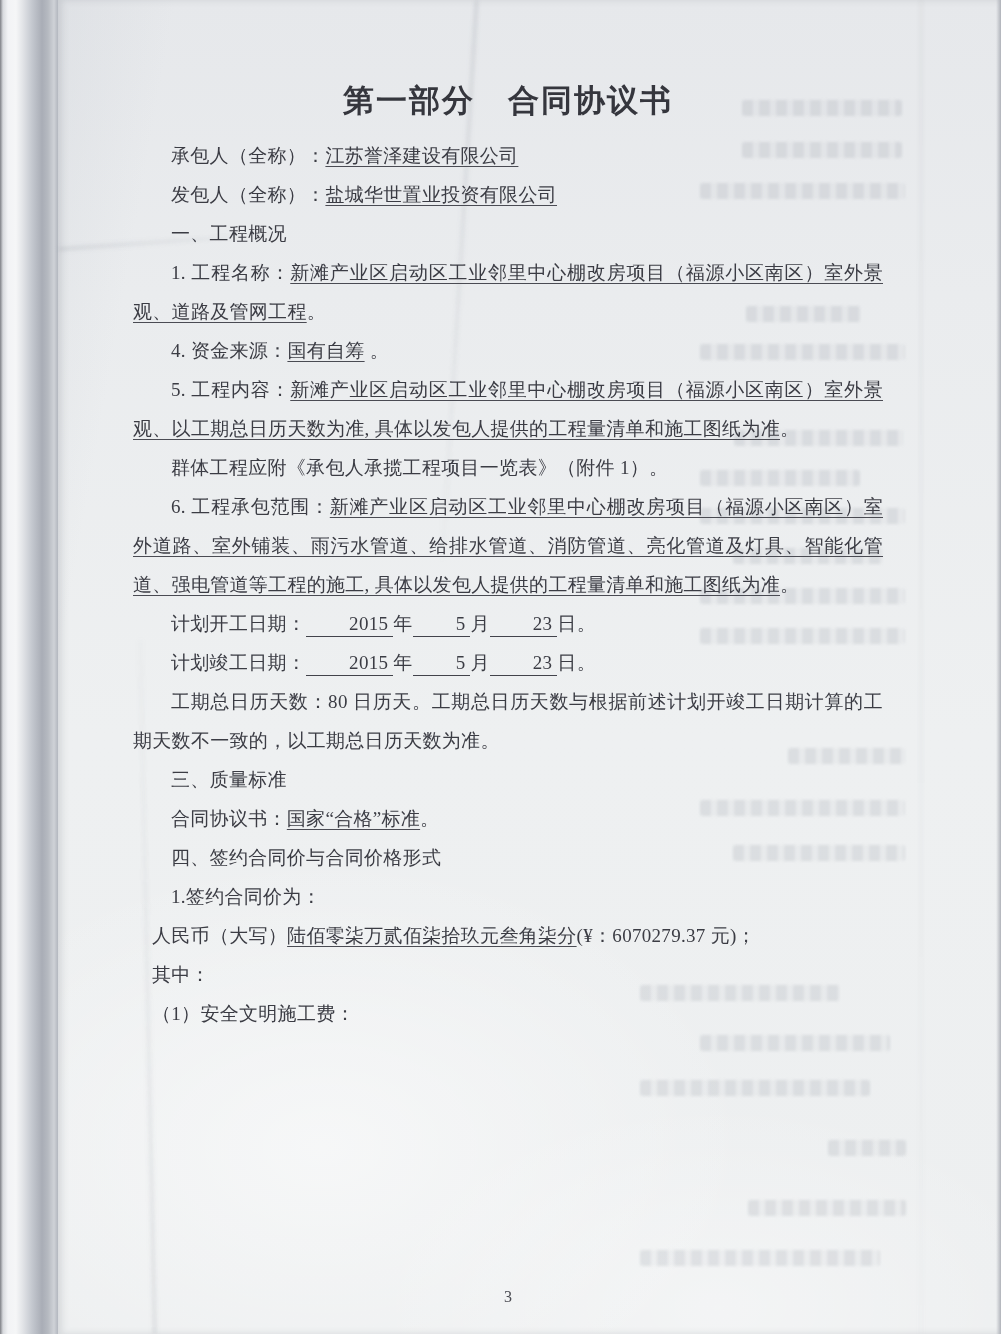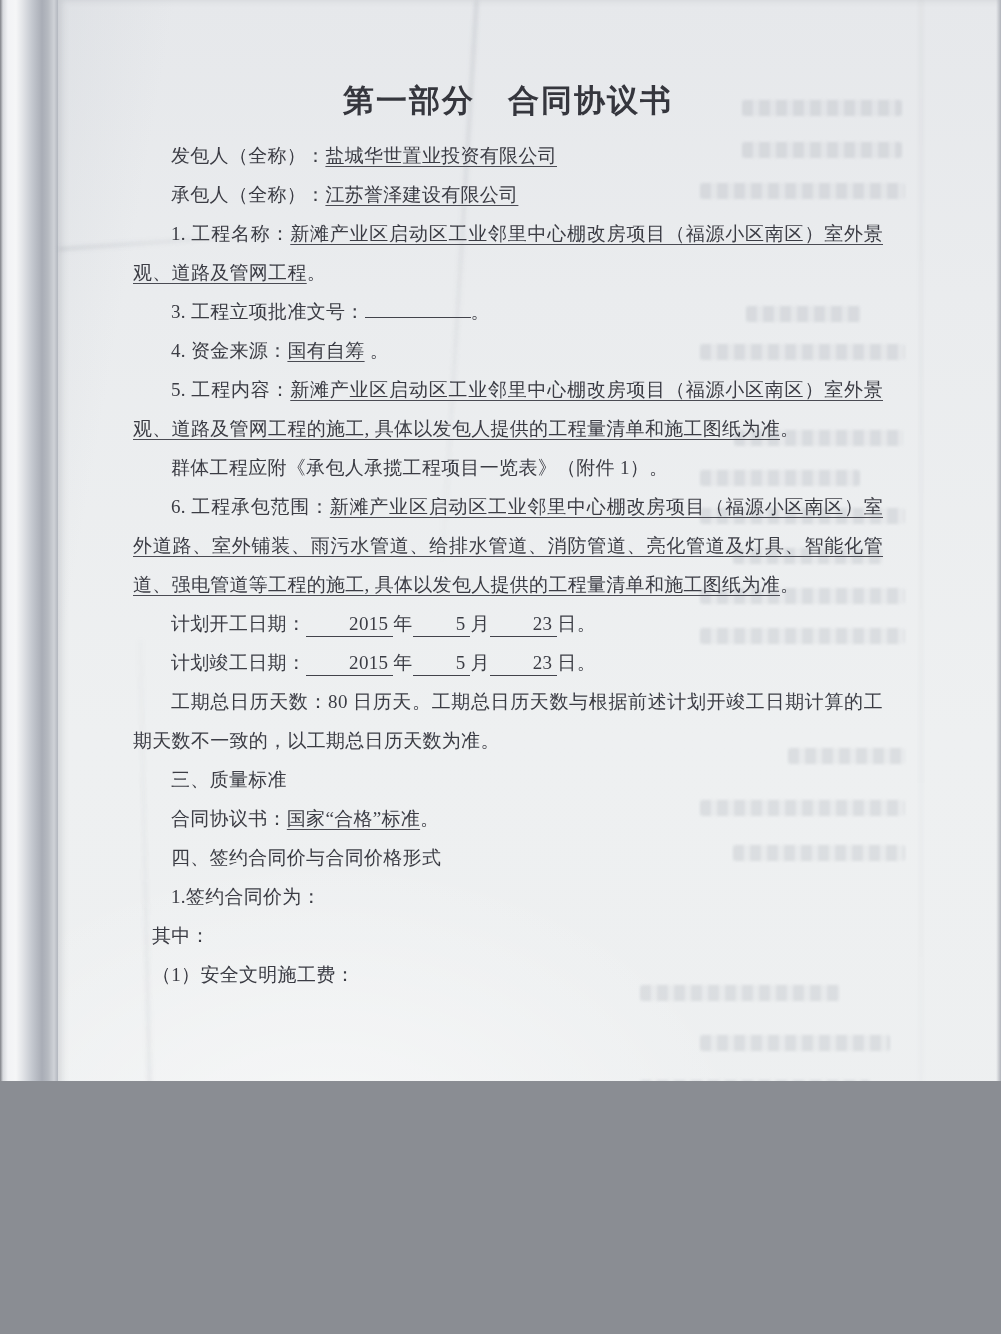--- a/index.html
+++ b/index.html
@@ -2,21 +2,21 @@
 <html><head>
 <meta charset="utf-8">
 <style>
   html,body{margin:0;padding:0;}
   body{
     font-family:"Liberation Serif","DejaVu Serif",serif;
     background:#8a8d93;
   }
   .screen{
     position:relative;
-    width:1001px;height:1081px;
+    width:1001px;height:1334px;
     overflow:hidden;
     background:linear-gradient(90deg,
       #7d7f85 0px,#d8dade 3px,#f2f3f5 8px,#f5f6f7 16px,
       #e4e6e9 22px,#c4c8cf 32px,#a9adb6 42px,#b6bac1 48px,#cfd2d7 54px,#b3b7bf 58px);
   }
   .paper{
     position:absolute;left:58px;top:0;width:943px;height:1334px;
     background:
       radial-gradient(ellipse 620px 420px at 28% 86%, rgba(255,255,255,0.5), rgba(255,255,255,0) 70%),
       radial-gradient(ellipse 500px 300px at 70% 98%, rgba(255,255,255,0.35), rgba(255,255,255,0) 70%),
@@ -112,54 +112,55 @@
 
     <div class="crease v1"></div>
     <div class="crease v2"></div>
     <div class="crease h1"></div>
     <div class="crease v3"></div>
 
     <h1 class="title">第一部分　合同协议书</h1>
 
     <div class="doc">
 
+      <p><span>承包人（全称）：</span><span class="u">江苏誉泽建设有限公司</span></p>
+
       <p><span>发包人（全称）：</span><span class="u">盐城华世置业投资有限公司</span></p>
 
-      <p><span>承包人（全称）：</span><span class="u">江苏誉泽建设有限公司</span></p>
 
-
+      <p>一、工程概况</p>
 
       <p><span>1. 工程名称：</span><span class="u">新滩产业区启动区工业邻里中心棚改房项目（福源小区南区）室外景观、道路及管网工程</span><span>。</span></p>
 
 
-      <p><span>3. 工程立项批准文号：</span><span class="fill blank"></span><span>。</span></p>
 
       <p><span>4. 资金来源：</span><span class="u">国有自筹</span><span> 。</span></p>
 
-      <p><span>5. 工程内容：</span><span class="u">新滩产业区启动区工业邻里中心棚改房项目（福源小区南区）室外景观、道路及管网工程的施工, 具体以发包人提供的工程量清单和施工图纸为准</span><span>。</span></p>
+      <p><span>5. 工程内容：</span><span class="u">新滩产业区启动区工业邻里中心棚改房项目（福源小区南区）室外景观、以工期总日历天数为准, 具体以发包人提供的工程量清单和施工图纸为准</span><span>。</span></p>
 
       <p>群体工程应附《承包人承揽工程项目一览表》（附件 1）。</p>
 
       <p><span>6. 工程承包范围：</span><span class="u">新滩产业区启动区工业邻里中心棚改房项目（福源小区南区）室外道路、室外铺装、雨污水管道、给排水管道、消防管道、亮化管道及灯具、智能化管道、强电管道等工程的施工, 具体以发包人提供的工程量清单和施工图纸为准</span><span>。</span></p>
 
 
       <p><span>计划开工日期：</span><span class="fill year">2015</span><span>年</span><span class="fill month">5</span><span>月</span><span class="fill day">23</span><span>日。</span></p>
 
       <p><span>计划竣工日期：</span><span class="fill year">2015</span><span>年</span><span class="fill month">5</span><span>月</span><span class="fill day">23</span><span>日。</span></p>
 
       <p>工期总日历天数：80 日历天。工期总日历天数与根据前述计划开竣工日期计算的工期天数不一致的，以工期总日历天数为准。</p>
 
       <p>三、质量标准</p>
 
       <p><span>合同协议书：</span><span class="u">国家“合格”标准</span><span>。</span></p>
 
       <p>四、签约合同价与合同价格形式</p>
 
       <p>1.签约合同价为：</p>
 
+      <p class="i1"><span>人民币（大写）</span><span class="u">陆佰零柒万贰佰柒拾玖元叁角柒分</span><span>(¥：6070279.37 元)；</span></p>
 
       <p class="i1">其中：</p>
 
       <p class="i1">（1）安全文明施工费：</p>
 
     </div>
 
     <div class="pageno">3</div>
 
     <div class="edge-right"></div>

